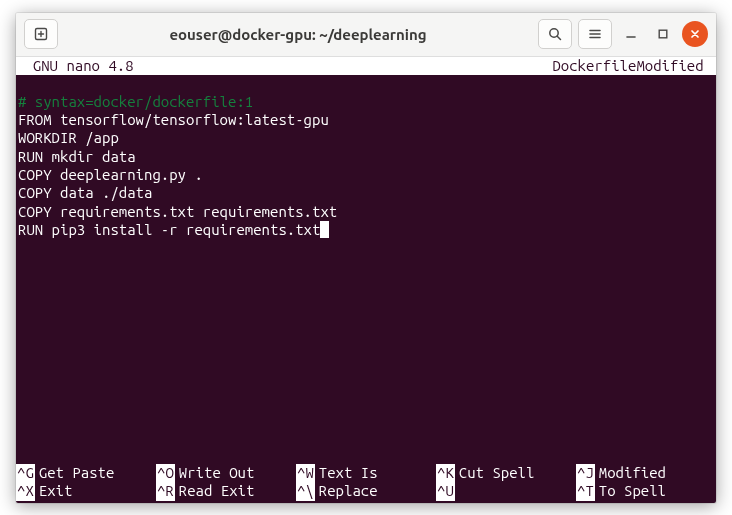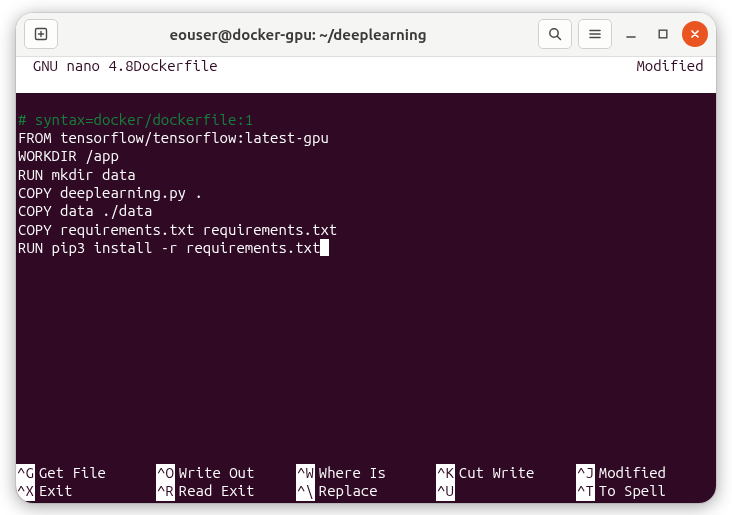--- a/index.html
+++ b/index.html
@@ -9,21 +9,21 @@
       width: 732px;
       height: 515px;
       display: flex;
       align-items: center;
       justify-content: center;
     }
     .window {
       width: 700px;
       height: 490px;
       background: #fff;
-      border-radius: 17px;
+      border-radius: 2px;
       box-shadow: 0 3px 18px rgba(0,0,0,0.38), 0 0 0 1px rgba(0,0,0,0.08);
       overflow: hidden;
       display: flex;
       flex-direction: column;
     }
     
     .titlebar {
       height: 44px;
       background: #f5f5f4;
       display: flex;
@@ -77,24 +77,24 @@
       display: flex;
       flex-direction: column;
     }
     .nano-header, .nano-footer-row {
       display: flex;
       white-space: pre;
     }
     .nano-header > span { padding: 0; }
     .inv { background: #ffffff; color: #300a24; }
     .nano-header {
-      height: 36px;
+      height: 18px;
     }
     .nano-header .left   { flex: 0 0 auto; padding-left: 0; }
-    .nano-header .center { flex: 1; text-align: left; }
+    .nano-header .center { flex: 1; text-align: right; }
     .nano-header .right  { flex: 0 0 auto; padding-right: 4px; }
     .content {
       flex: 1;
       padding: 0 2px;
       white-space: pre;
     }
     .cyan { color: #15803d; }
     .cursor {
       display: inline-block;
       width: 0.6em;
@@ -178,24 +178,24 @@
 <span>WORKDIR /app</span>
 <span>RUN mkdir data</span>
 <span>COPY deeplearning.py .</span>
 <span>COPY data ./data</span>
 <span>COPY requirements.txt requirements.txt</span>
 <span>RUN pip3 install -r requirements.txt</span><span class="cursor"></span>
     </div>
 
     <div class="nano-footer">
       <div class="nano-footer-row">
-        <div class="shortcut"><span class="key">^G</span><span class="lbl">Get File</span></div>
+        <div class="shortcut"><span class="key">^G</span><span class="lbl">Get Paste</span></div>
         <div class="shortcut"><span class="key">^O</span><span class="lbl">Write Out</span></div>
-        <div class="shortcut"><span class="key">^W</span><span class="lbl">Where Is</span></div>
-        <div class="shortcut"><span class="key">^K</span><span class="lbl">Cut Write</span></div>
+        <div class="shortcut"><span class="key">^W</span><span class="lbl">Text Is</span></div>
+        <div class="shortcut"><span class="key">^K</span><span class="lbl">Cut Spell</span></div>
         <div class="shortcut"><span class="key">^J</span><span class="lbl">Modified</span></div>
       </div>
       <div class="nano-footer-row">
         <div class="shortcut"><span class="key">^X</span><span class="lbl">Exit</span></div>
         <div class="shortcut"><span class="key">^R</span><span class="lbl">Read Exit</span></div>
         <div class="shortcut"><span class="key">^\</span><span class="lbl">Replace</span></div>
         <div class="shortcut"><span class="key">^U</span></div>
         <div class="shortcut"><span class="key">^T</span><span class="lbl">To Spell</span></div>
       </div>
     </div>

